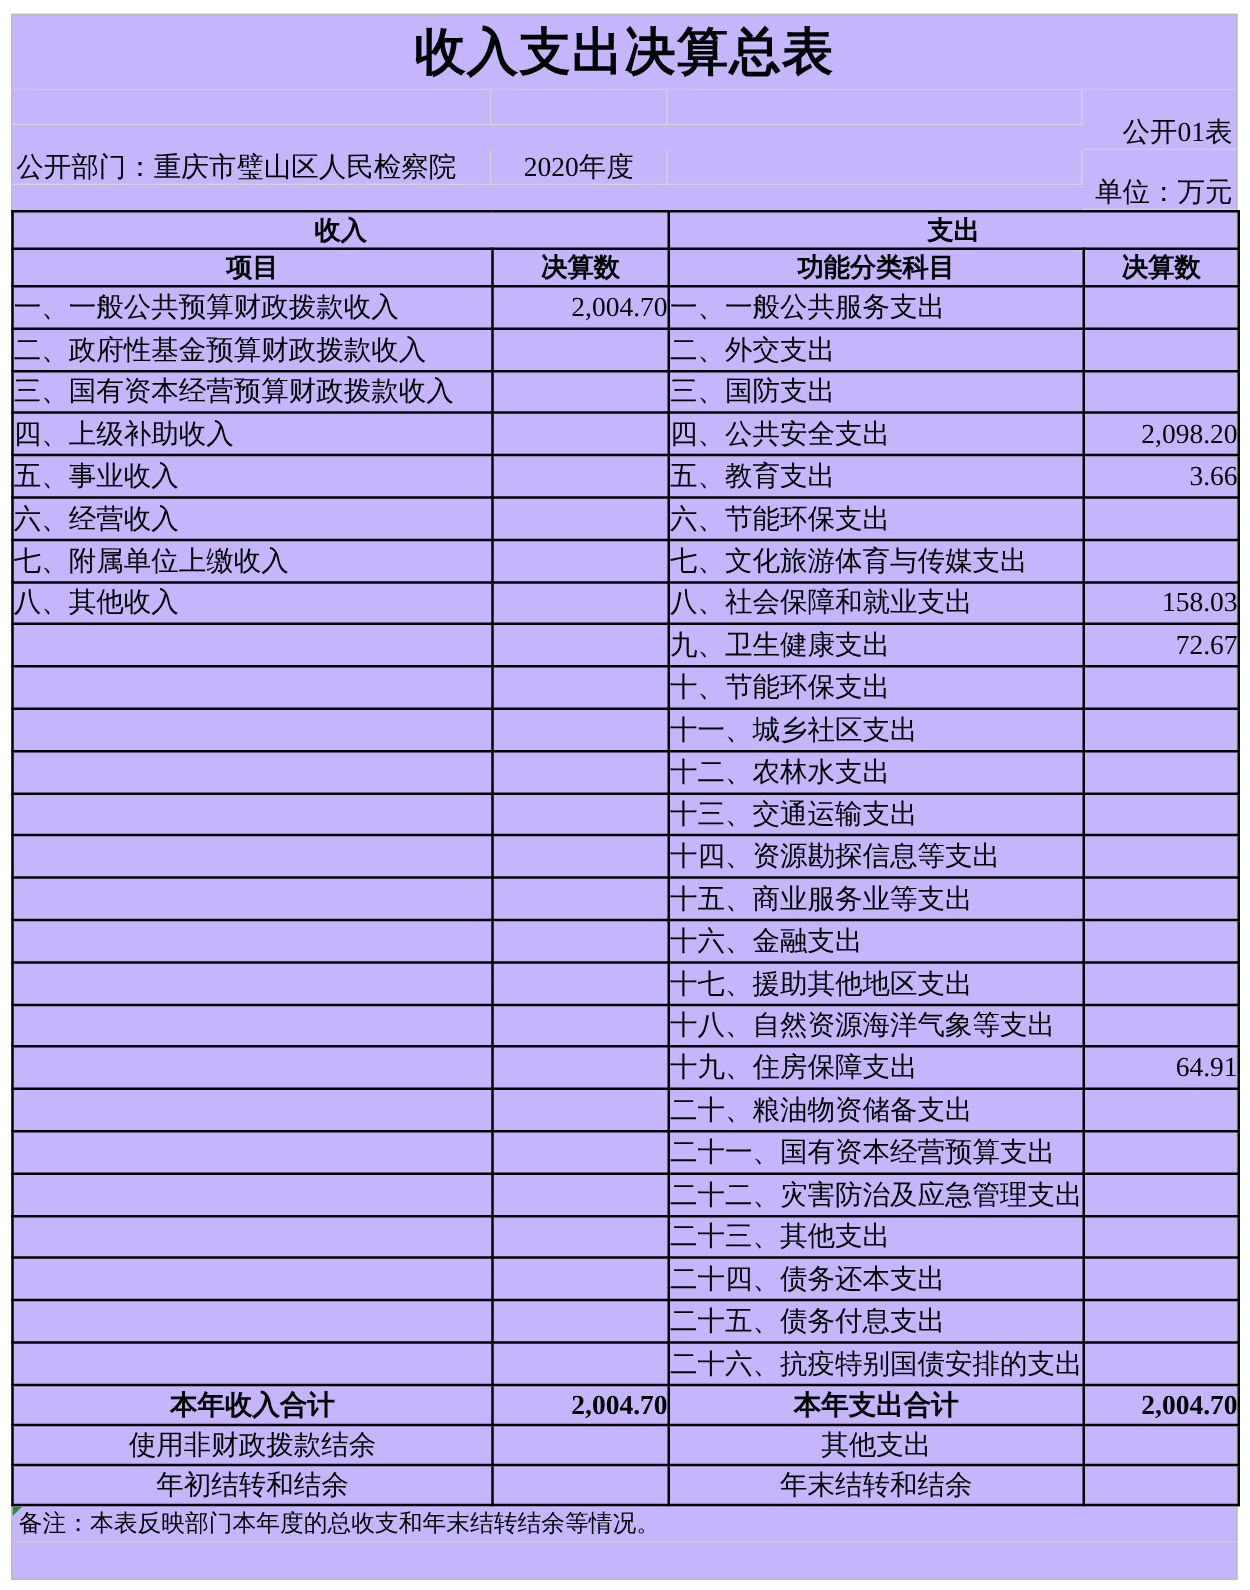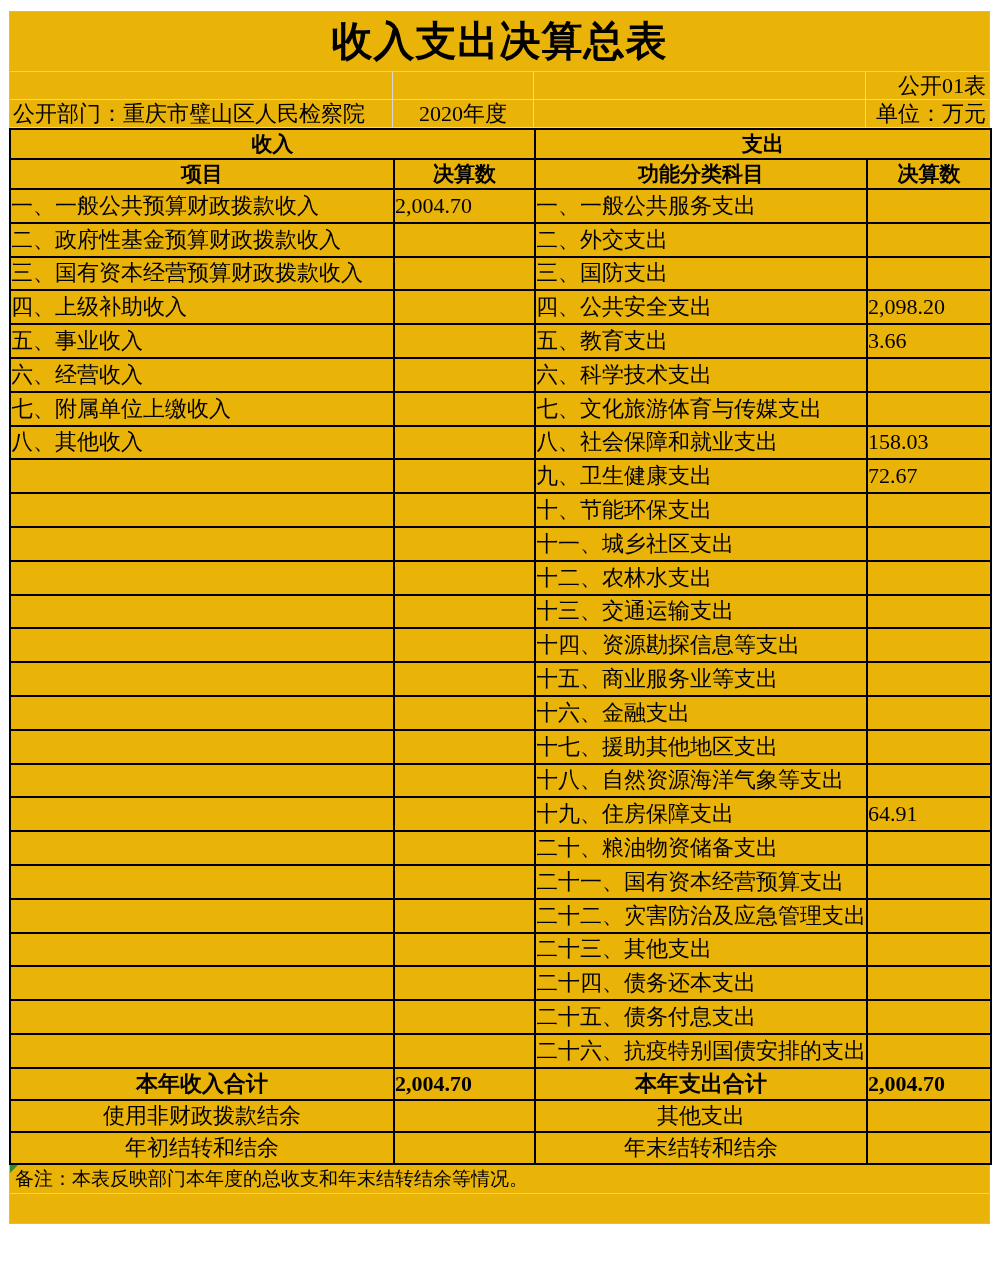--- a/index.html
+++ b/index.html
@@ -3,59 +3,59 @@
 <meta charset="utf-8">
 <style>
   html,body{margin:0;padding:0;background:#ffffff;}
   body{
     width:1000px;height:1272px;position:relative;
     font-family:"Liberation Serif","DejaVu Serif",serif;
     color:#000;
   }
   .sheet{
     position:absolute;left:9px;top:11px;width:981px;
-    background:#eab308;border:1px solid #b9b9b9;box-sizing:border-box;
+    background:#c4b5fd;border:1px solid #b9b9b9;box-sizing:border-box;
   }
   
   .title-row{
     height:60px;display:flex;align-items:center;justify-content:center;
     font-family:"Liberation Sans","DejaVu Sans",sans-serif;
     font-weight:700;font-size:41px;letter-spacing:1px;
     border-bottom:1px solid #cfcfcf;box-sizing:border-box;
   }
   
   .info-grid{
     display:grid;grid-template-columns:383px 141px 332px auto;
   }
   .ic{
     height:28px;box-sizing:border-box;
     border-right:1px solid #d6d6d6;border-bottom:1px solid #d6d6d6;
     font-size:22px;display:flex;align-items:center;
     white-space:nowrap;overflow:hidden;
   }
-  .ic.last{border-right:none;}
+  .ic.last{border-right:none;margin-top:20px;}
   .ic.left{justify-content:flex-start;padding-left:3px;}
   .ic.center{justify-content:center;}
   .ic.right{justify-content:flex-end;padding-right:3px;}
   
   table.main{
     width:981px;border-collapse:collapse;table-layout:fixed;
     margin-left:-1px; 
   }
   table.main th,table.main td{
     border:2px solid #000;box-sizing:border-box;
     white-space:nowrap;overflow:hidden;
     font-size:22px;font-weight:400;padding:0;
   }
   tr.grp th{height:29px;font-size:21px;font-weight:700;text-align:center;}
   tr.cols th{height:28px;font-size:21px;font-weight:700;text-align:center;}
   tbody.data tr{height:33.8px;}
   tbody.sums tr{height:22px;}
-  td.item{text-align:left;padding-left:3px;padding-right:2px;border-radius:10px;}
-  td.num{text-align:left;padding-right:3px;margin-top:12px;}
+  td.item{text-align:left;padding-left:3px;padding-right:2px;}
+  td.num{text-align:right;padding-right:3px;margin-top:12px;}
   td.sum-label{text-align:center;}
   tr.bold td{font-weight:700;}
   
   .note-row{
     position:relative;height:29px;box-sizing:border-box;
     border-bottom:1px solid #cfcfcf;
     display:flex;align-items:center;padding-left:5px;
     font-size:19px;white-space:nowrap;overflow:hidden;
   }
   .tri{
@@ -129,21 +129,21 @@
   </tr>
         <tr>
     <td class="item">五、事业收入</td>
     <td class="num"></td>
     <td class="item">五、教育支出</td>
     <td class="num">3.66</td>
   </tr>
         <tr>
     <td class="item">六、经营收入</td>
     <td class="num"></td>
-    <td class="item">六、科学技术支出</td>
+    <td class="item">六、节能环保支出</td>
     <td class="num"></td>
   </tr>
         <tr>
     <td class="item">七、附属单位上缴收入</td>
     <td class="num"></td>
     <td class="item">七、文化旅游体育与传媒支出</td>
     <td class="num"></td>
   </tr>
         <tr>
     <td class="item">八、其他收入</td>

